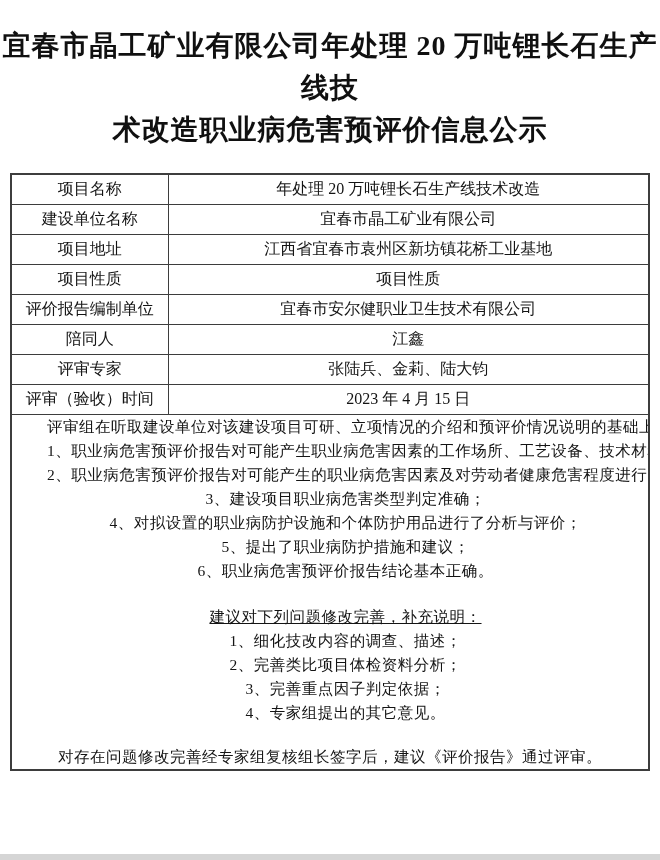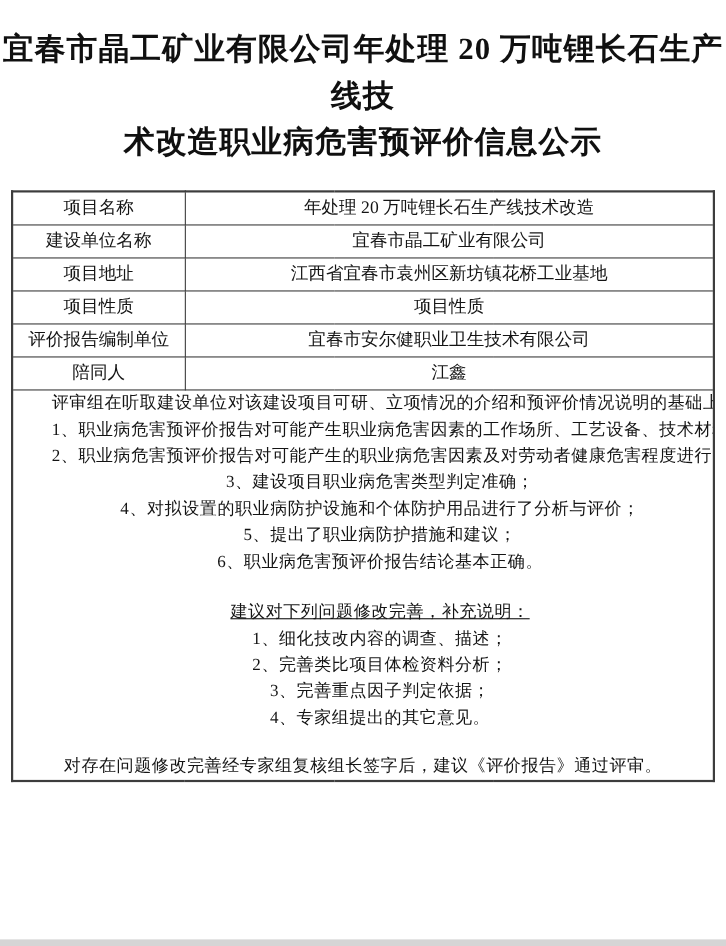--- a/index.html
+++ b/index.html
@@ -113,20 +113,28 @@
       </tr>
       <tr>
         <td>评价报告编制单位</td>
         <td colspan="3">宜春市安尔健职业卫生技术有限公司</td>
       </tr>
       <tr>
         <td>陪同人</td>
         <td colspan="3">江鑫</td>
       </tr>
       <tr>
+        <td>评审专家</td>
+        <td colspan="3">张陆兵、金莉、陆大钧</td>
+      </tr>
+      <tr>
+        <td>评审（验收）时间</td>
+        <td colspan="3">2023 年 4 月 15 日</td>
+      </tr>
+      <tr>
         <td colspan="4" class="opinion">
           <p>评审组在听取建设单位对该建设项目可研、立项情况的介绍和预评价情况说明的基础上，查阅了有关资料，评审了《评价报告》，经过认真讨论，形成以下意见：</p>
           <p>1、职业病危害预评价报告对可能产生职业病危害因素的工作场所、工艺设备、技术材料等进行了描述；</p>
           <p>2、职业病危害预评价报告对可能产生的职业病危害因素及对劳动者健康危害程度进行了分析和评价；</p>
           <p>3、建设项目职业病危害类型判定准确；</p>
           <p>4、对拟设置的职业病防护设施和个体防护用品进行了分析与评价；</p>
           <p>5、提出了职业病防护措施和建议；</p>
           <p>6、职业病危害预评价报告结论基本正确。</p>
           <p class="gap-top">建议对下列问题修改完善，补充说明：</p>
           <p>1、细化技改内容的调查、描述；</p>

